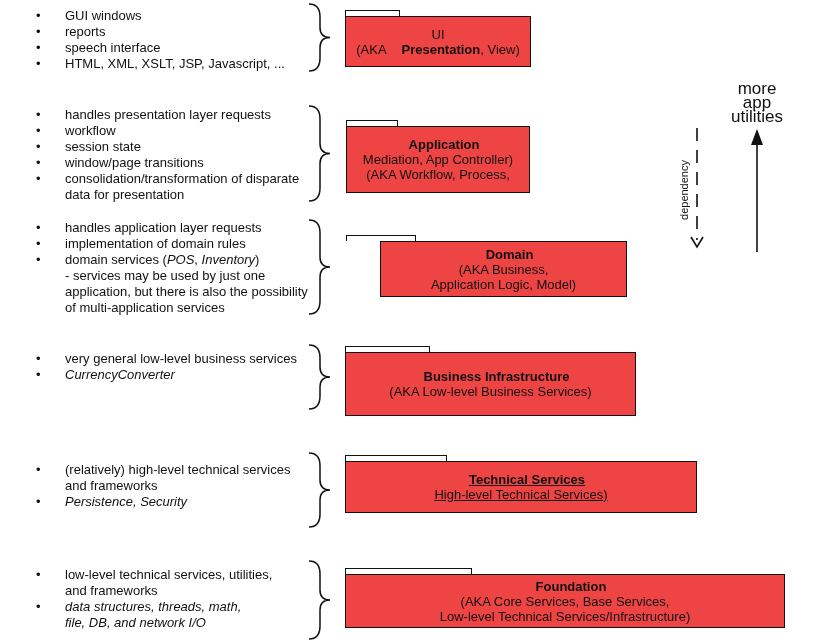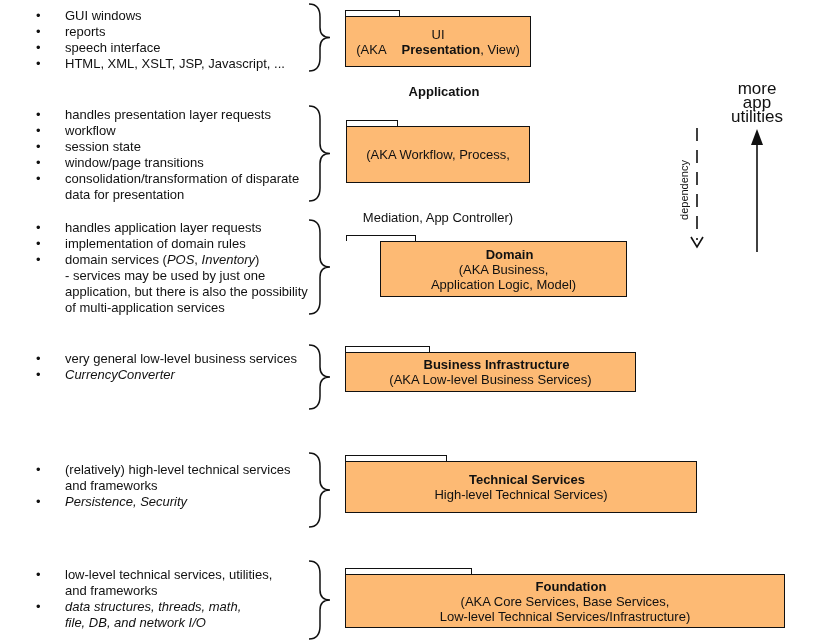--- a/index.html
+++ b/index.html
@@ -12,21 +12,21 @@
   .b-marker{display:inline-block;width:29px;flex:0 0 29px;}
   .seg-i{font-style:italic;}
   .seg-b{font-weight:bold;padding-left:12px;}
   .brace{position:absolute;}
   .pkg{position:absolute;}
   .pkg-tab{
     border:1.5px solid #111;border-bottom:none;background:#fff;height:6px;
     box-sizing:border-box;
   }
   .pkg-body{
-    border:1.5px solid #111;background:#fdba74;box-sizing:border-box;
+    border:1.5px solid #111;background:#ef4444;box-sizing:border-box;
     display:flex;flex-direction:column;align-items:center;justify-content:center;
     font-size:13px;line-height:15px;text-align:center;white-space:nowrap;
   }
   .annot-label{position:absolute;font-size:17px;line-height:14px;text-align:center;}
   .dep-label{
     position:absolute;left:684px;top:190px;font-size:11px;white-space:nowrap;
     transform:translate(-50%,-50%) rotate(-90deg);
   }
   svg.overlay{position:absolute;left:0;top:0;pointer-events:none;}
 </style>
@@ -88,24 +88,24 @@
         <div class="b-line">
           <span class="b-marker"></span>
           <span><span>data for presentation</span></span>
         </div>
       </div>
       <svg class="brace" width="26" height="99" style="left: 308px; top: 105px;">
         <path d="M1 1 Q12 1 12 14 L12 38.5 Q12 48.5 22 48.5 Q12 48.5 12 58.5 L12 83 Q12 96 1 96" fill="none" stroke="#111111" stroke-width="1.5"></path>
       </svg>
       <div class="pkg" style="left: 346px; top: 120px;">
         <div class="pkg-tab" style="width: 52px;"></div>
-        <div class="pkg-body" style="width: 184px; height: 57px; gap: 48px;">
+        <div class="pkg-body" style="width: 184px; height: 67px;">
           <div><span class="seg-b">Application</span></div>
+          <div><span>Mediation, App Controller)</span></div>
           <div><span>(AKA Workflow, Process,</span></div>
-          <div><span>Mediation, App Controller)</span></div>
         </div>
       </div>
       <div class="bullets" style="top: 220px;">
         <div class="b-line">
           <span class="b-marker">•</span>
           <span><span>handles application layer requests</span></span>
         </div>
         <div class="b-line">
           <span class="b-marker">•</span>
           <span><span>implementation of domain rules</span></span>
@@ -149,21 +149,21 @@
         <div class="b-line">
           <span class="b-marker">•</span>
           <span><span class="seg-i">CurrencyConverter</span></span>
         </div>
       </div>
       <svg class="brace" width="26" height="68" style="left: 308px; top: 344px;">
         <path d="M1 1 Q12 1 12 14 L12 23 Q12 33 22 33 Q12 33 12 43 L12 52 Q12 65 1 65" fill="none" stroke="#111111" stroke-width="1.5"></path>
       </svg>
       <div class="pkg" style="left: 345px; top: 346px;">
         <div class="pkg-tab" style="width: 85px;"></div>
-        <div class="pkg-body" style="width: 291px; height: 40px;">
+        <div class="pkg-body" style="width: 291px; height: 64px;">
           <div><span class="seg-b">Business Infrastructure</span></div>
           <div><span>(AKA Low-level Business Services)</span></div>
         </div>
       </div>
       <div class="bullets" style="top: 462px;">
         <div class="b-line">
           <span class="b-marker">•</span>
           <span><span>(relatively) high-level technical services</span></span>
         </div>
         <div class="b-line">
@@ -173,21 +173,21 @@
         <div class="b-line">
           <span class="b-marker">•</span>
           <span><span class="seg-i">Persistence, Security</span></span>
         </div>
       </div>
       <svg class="brace" width="26" height="78" style="left: 308px; top: 452px;">
         <path d="M1 1 Q12 1 12 14 L12 28 Q12 38 22 38 Q12 38 12 48 L12 62 Q12 75 1 75" fill="none" stroke="#111111" stroke-width="1.5"></path>
       </svg>
       <div class="pkg" style="left: 345px; top: 455px;">
         <div class="pkg-tab" style="width: 102px;"></div>
-        <div class="pkg-body" style="width: 352px; height: 52px;">
+        <div class="pkg-body" style="width: 352px; height: 52px; text-decoration: underline;">
           <div><span class="seg-b">Technical Services</span></div>
           <div><span>High-level Technical Services)</span></div>
         </div>
       </div>
       <div class="bullets" style="top: 567px;">
         <div class="b-line">
           <span class="b-marker">•</span>
           <span><span>low-level technical services, utilities,</span></span>
         </div>
         <div class="b-line">

